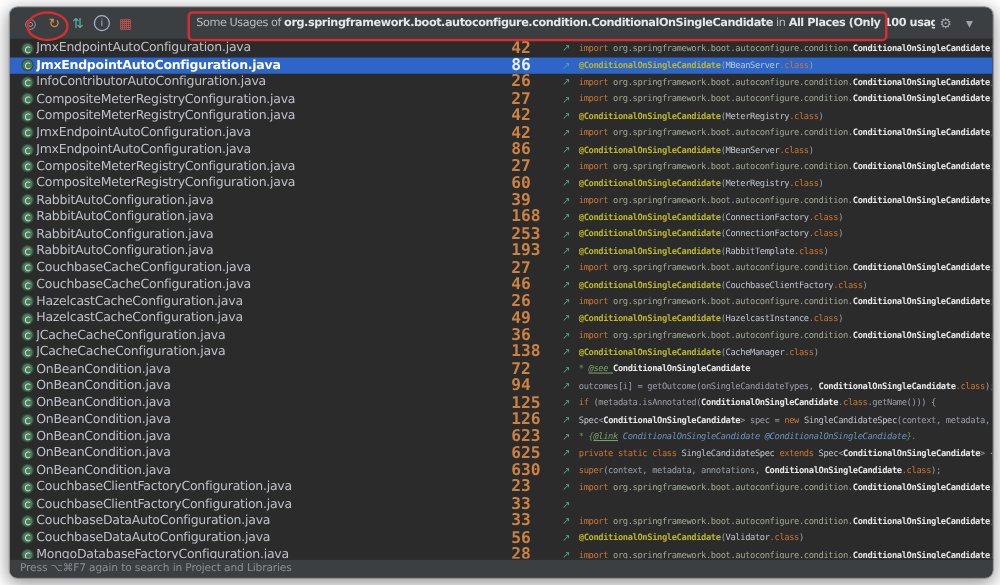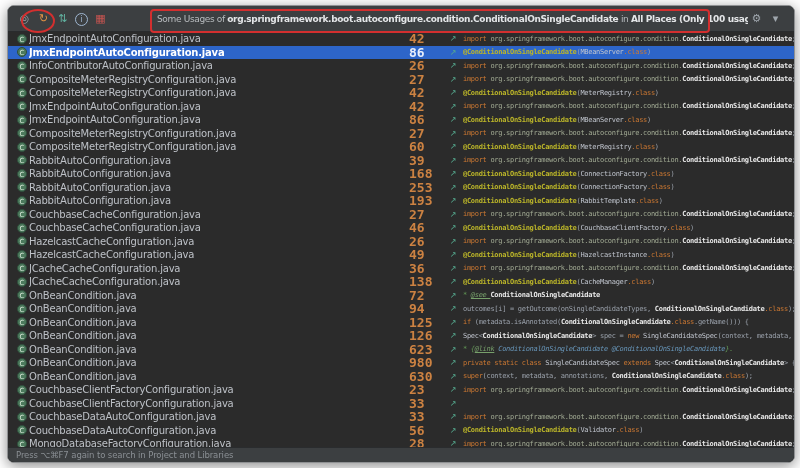--- a/index.html
+++ b/index.html
@@ -296,21 +296,21 @@
           </span>
           <span class="lnum">623</span>
           <span class="uicon">↗</span>
           <span class="code"><span class="seg-doc">* {</span><span class="seg-tag">@link</span><span class="seg-lnk"> ConditionalOnSingleCandidate @ConditionalOnSingleCandidate</span><span class="seg-doc">}.</span></span>
         </div>
         <div class="row">
           <span class="left">
             <span class="ficon">C</span>
             <span class="fname">OnBeanCondition.java</span>
           </span>
-          <span class="lnum">980</span>
+          <span class="lnum">625</span>
           <span class="uicon">↗</span>
           <span class="code"><span class="seg-kw">private static class </span><span class="seg-cls">SingleCandidateSpec </span><span class="seg-kw">extends </span><span class="seg-cls">Spec</span><span class="seg-pln">&lt;</span><span class="seg-match">ConditionalOnSingleCandidate</span><span class="seg-pln">&gt; {</span></span>
         </div>
         <div class="row">
           <span class="left">
             <span class="ficon">C</span>
             <span class="fname">OnBeanCondition.java</span>
           </span>
           <span class="lnum">630</span>
           <span class="uicon">↗</span>

